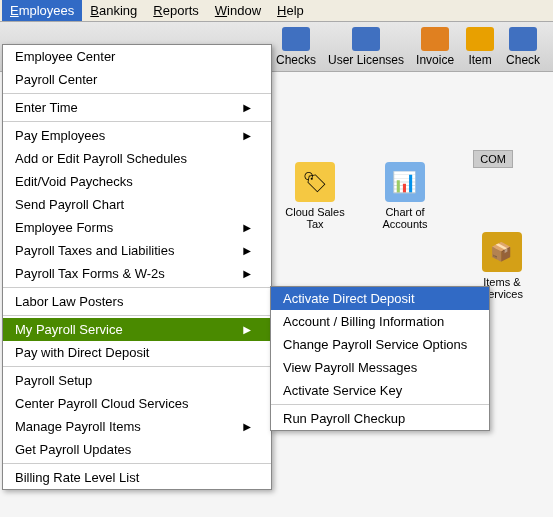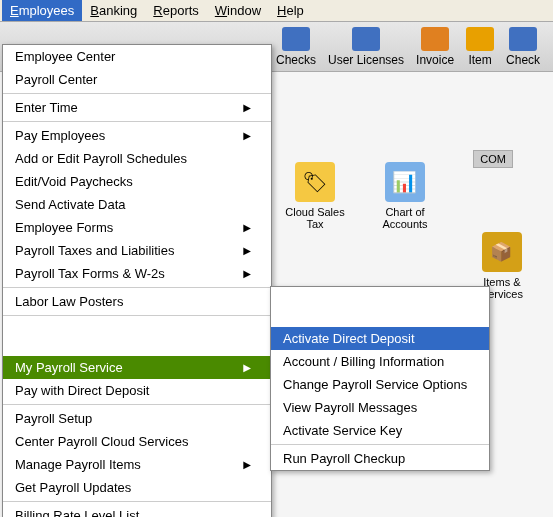--- a/index.html
+++ b/index.html
@@ -64,21 +64,20 @@
       cursor: pointer;
       color: #000;
       display: flex;
       align-items: center;
       justify-content: space-between;
       white-space: nowrap;
     }
     .menu-item.highlighted {
       background: #4a8a00;
       color: #fff;
-      margin-top: 40px;
     }
     .menu-divider {
       height: 1px;
       background: #ccc;
       margin: 2px 0;
     }
     .menu-arrow {
       font-size: 10px;
       margin-left: 8px;
     }
@@ -320,21 +319,21 @@
       <span>Pay Employees</span>
       <span class="menu-arrow">▶</span>
     </div>
     <div class="menu-item">
       <span>Add or Edit Payroll Schedules</span>
     </div>
     <div class="menu-item">
       <span>Edit/Void Paychecks</span>
     </div>
     <div class="menu-item">
-      <span>Send Activate Data</span>
+      <span>Send Payroll Chart</span>
     </div>
     <div class="menu-item">
       <span>Employee Forms</span>
       <span class="menu-arrow">▶</span>
     </div>
     <div class="menu-item">
       <span>Payroll Taxes and Liabilities</span>
       <span class="menu-arrow">▶</span>
     </div>
     <div class="menu-item">

